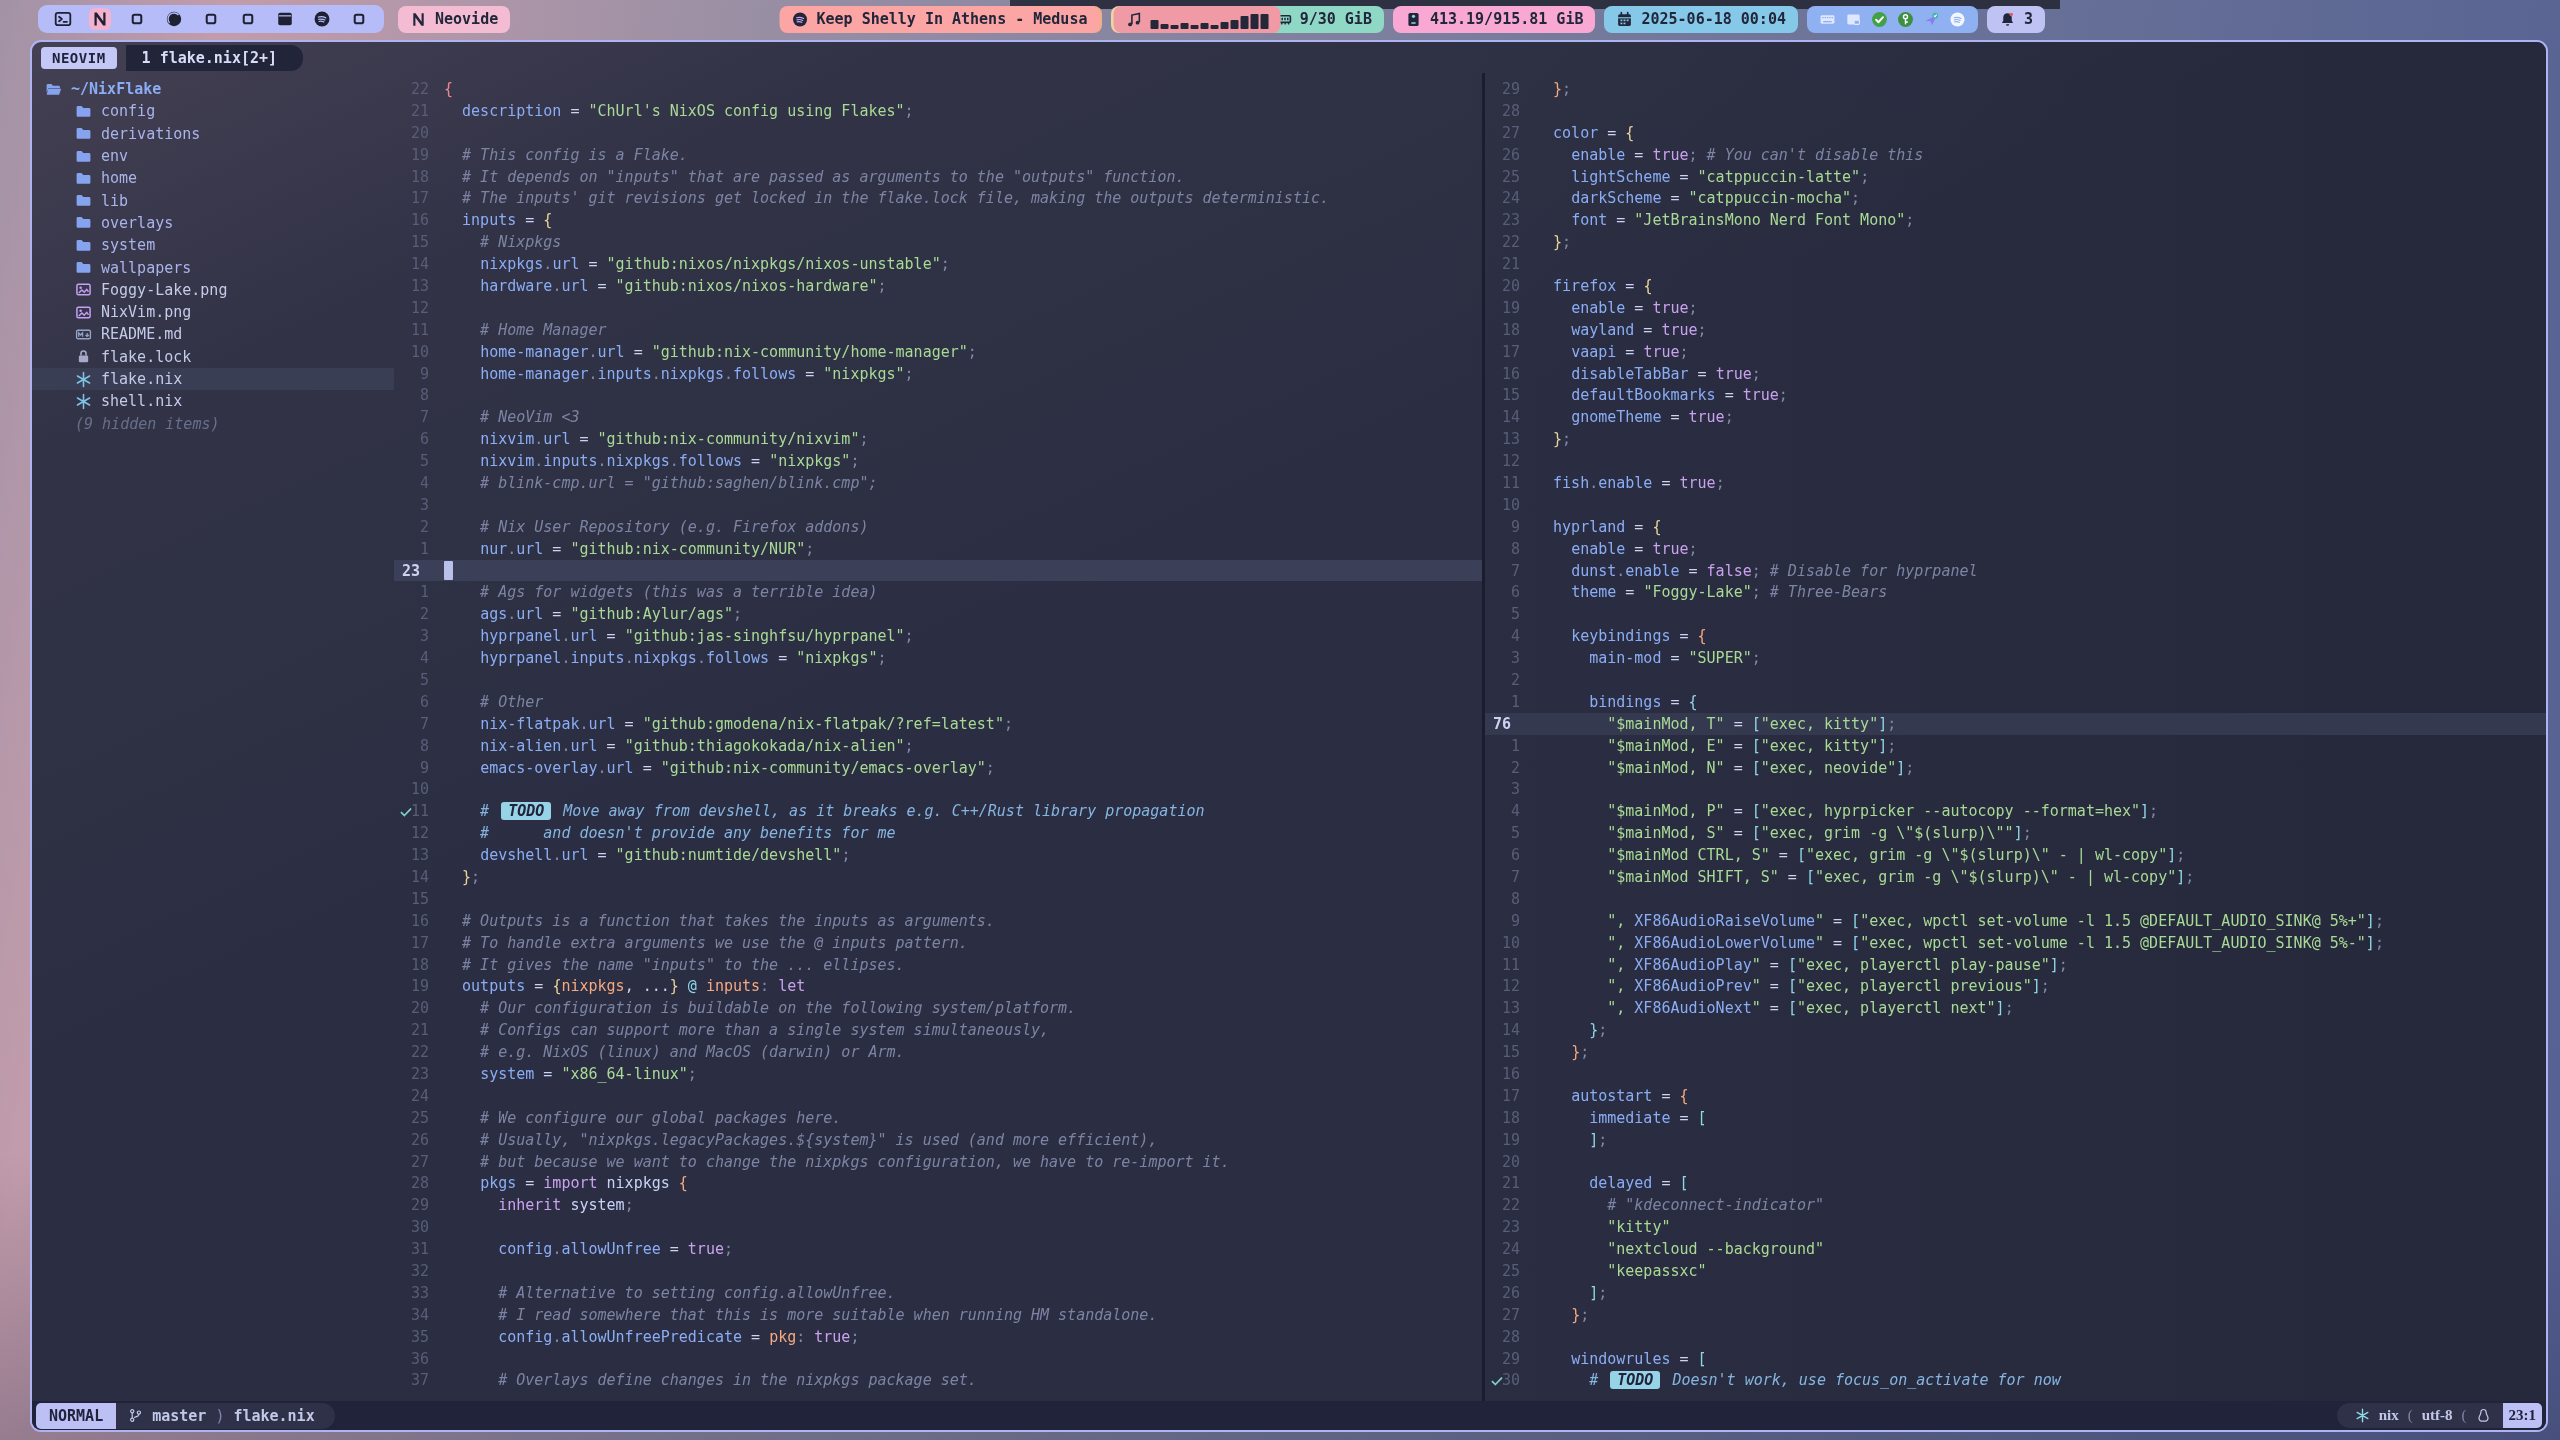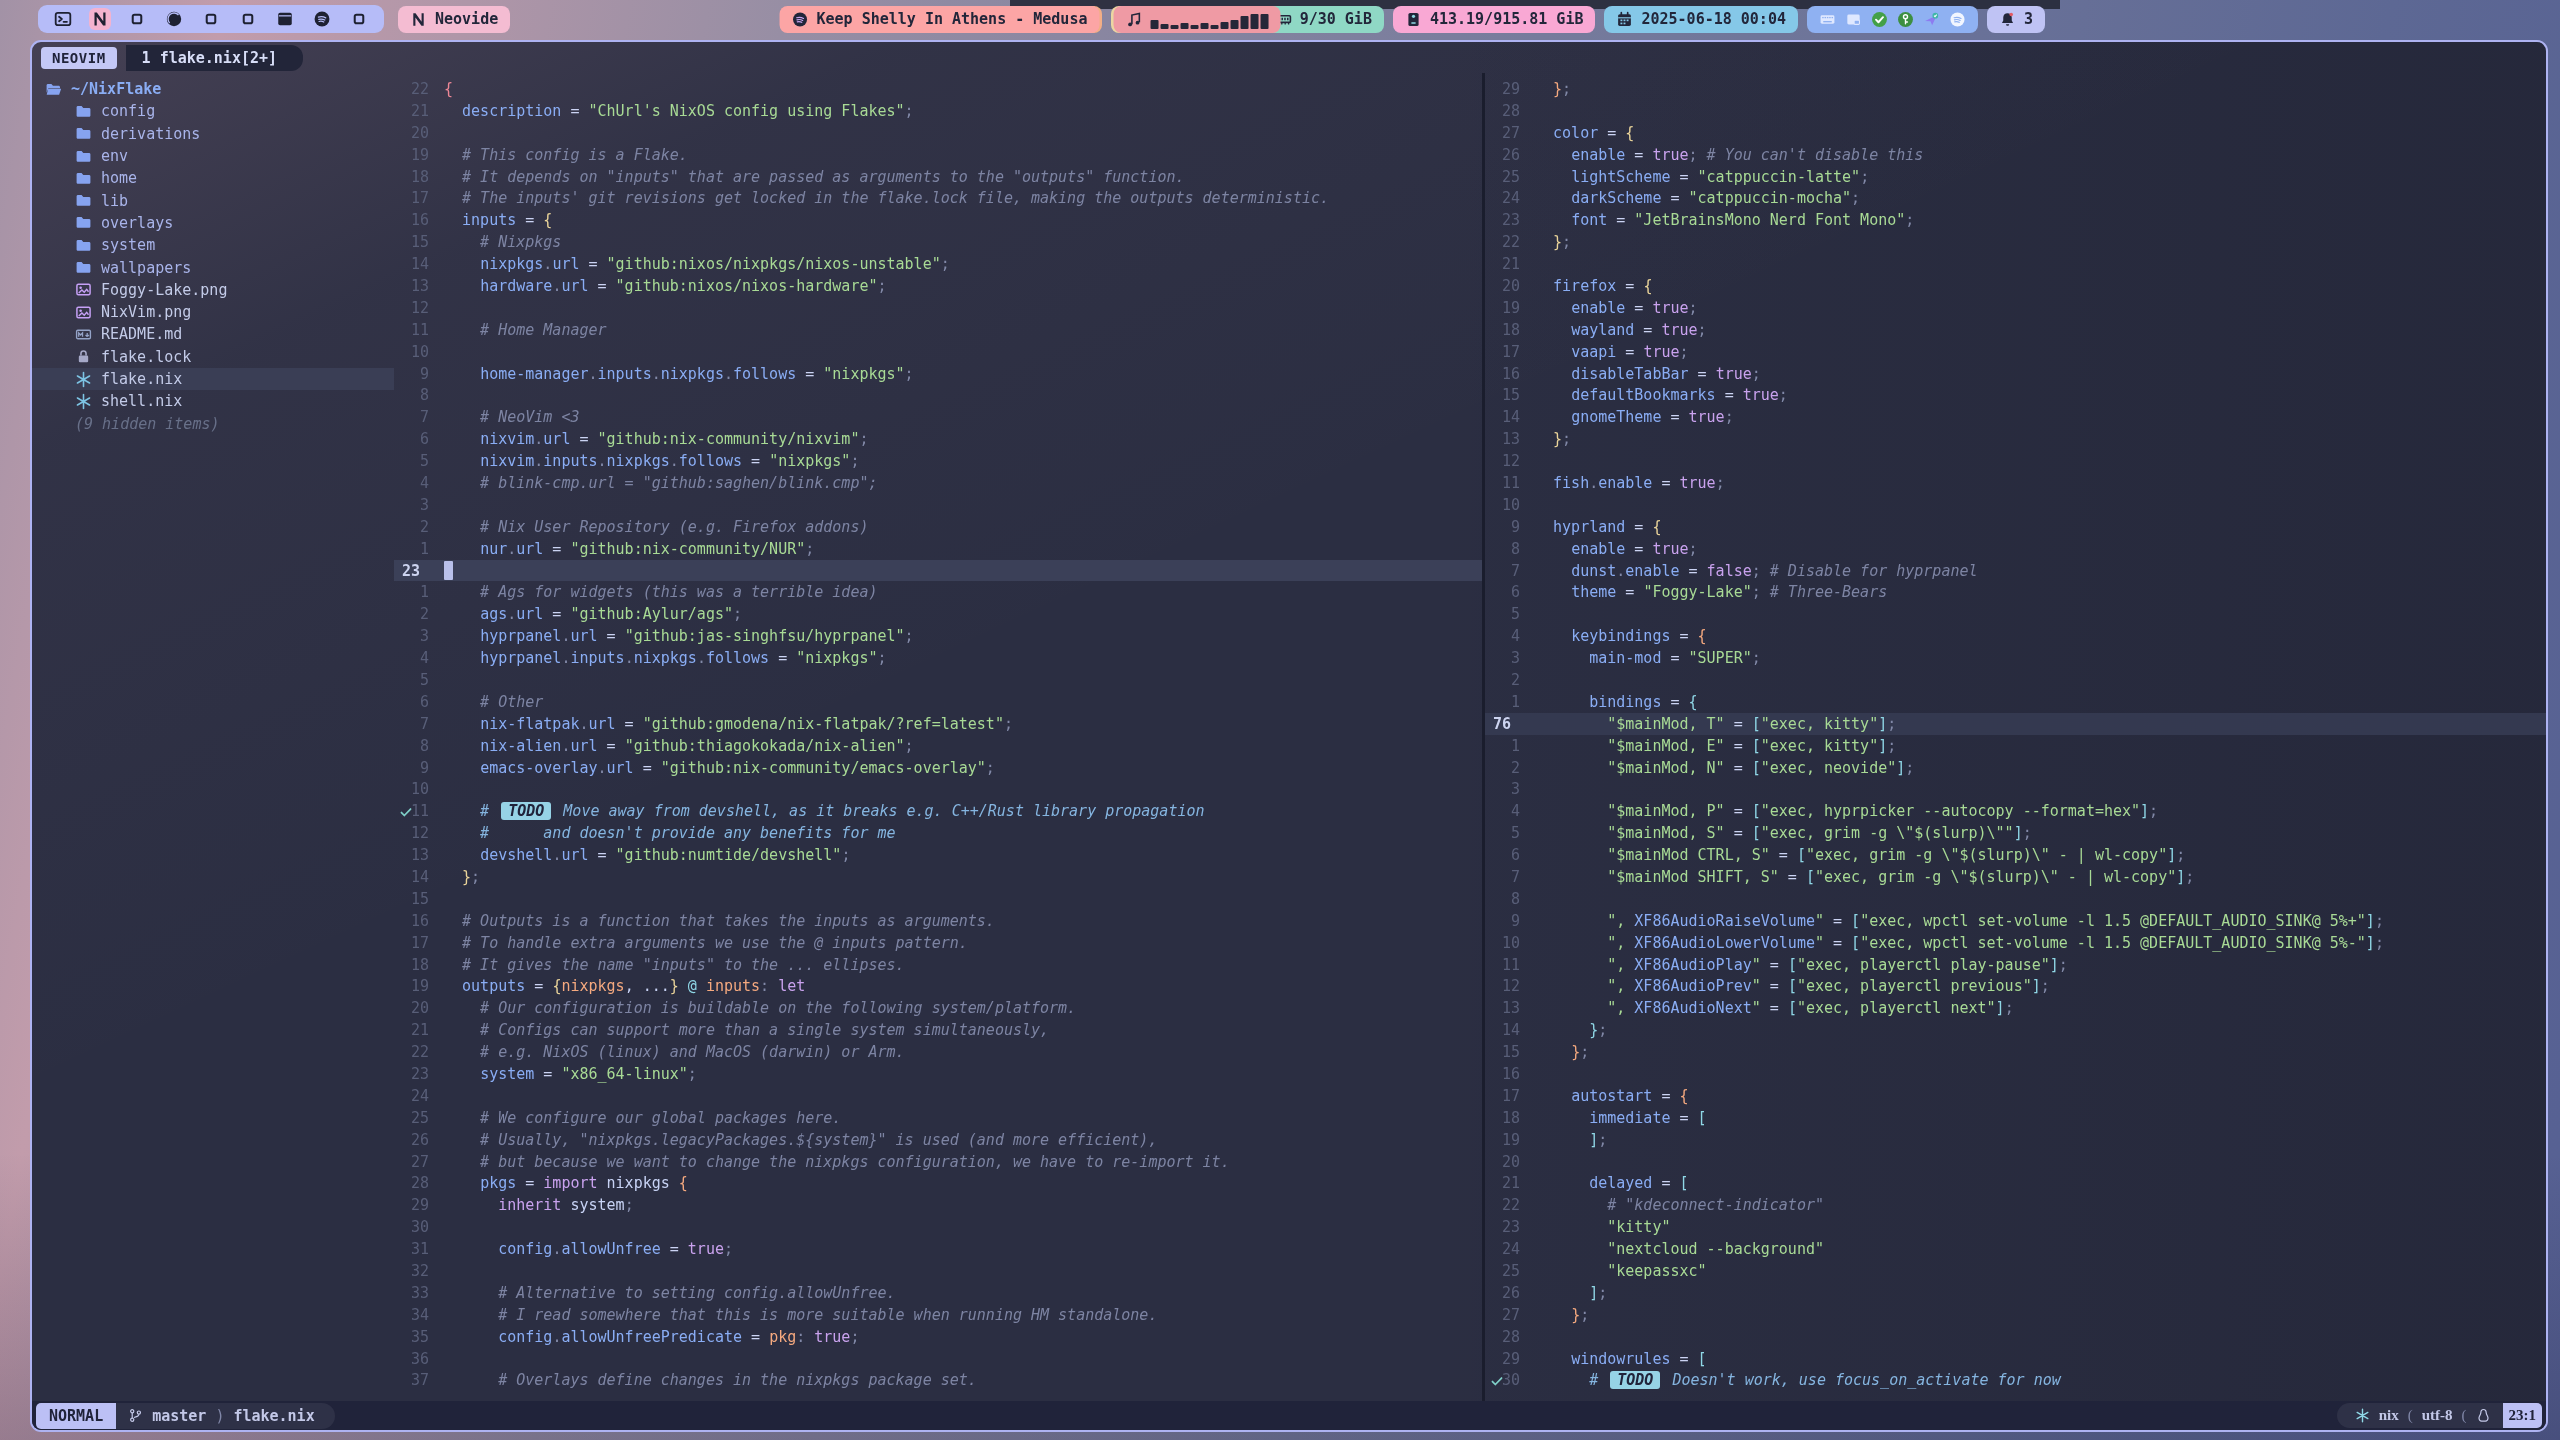--- a/index.html
+++ b/index.html
@@ -543,20 +543,21 @@
         <div class="cl">
           <span class="gut">
             <span class="ln">11</span>
           </span>
           <span class="code"><span class="tk-c">    # Home Manager</span></span>
         </div>
         <div class="cl">
           <span class="gut">
             <span class="ln">10</span>
           </span>
+          <span class="code"><span class="tk-t">    </span><span class="tk-p">home-manager</span><span class="tk-d">.</span><span class="tk-p">url</span><span class="tk-o"> = </span><span class="tk-s">"github:nix-community/home-manager"</span><span class="tk-d">;</span></span>
         </div>
         <div class="cl">
           <span class="gut">
             <span class="ln">9</span>
           </span>
           <span class="code"><span class="tk-t">    </span><span class="tk-p">home-manager</span><span class="tk-d">.</span><span class="tk-p">inputs</span><span class="tk-d">.</span><span class="tk-p">nixpkgs</span><span class="tk-d">.</span><span class="tk-p">follows</span><span class="tk-o"> = </span><span class="tk-s">"nixpkgs"</span><span class="tk-d">;</span></span>
         </div>
         <div class="cl">
           <span class="gut">
             <span class="ln">8</span>

